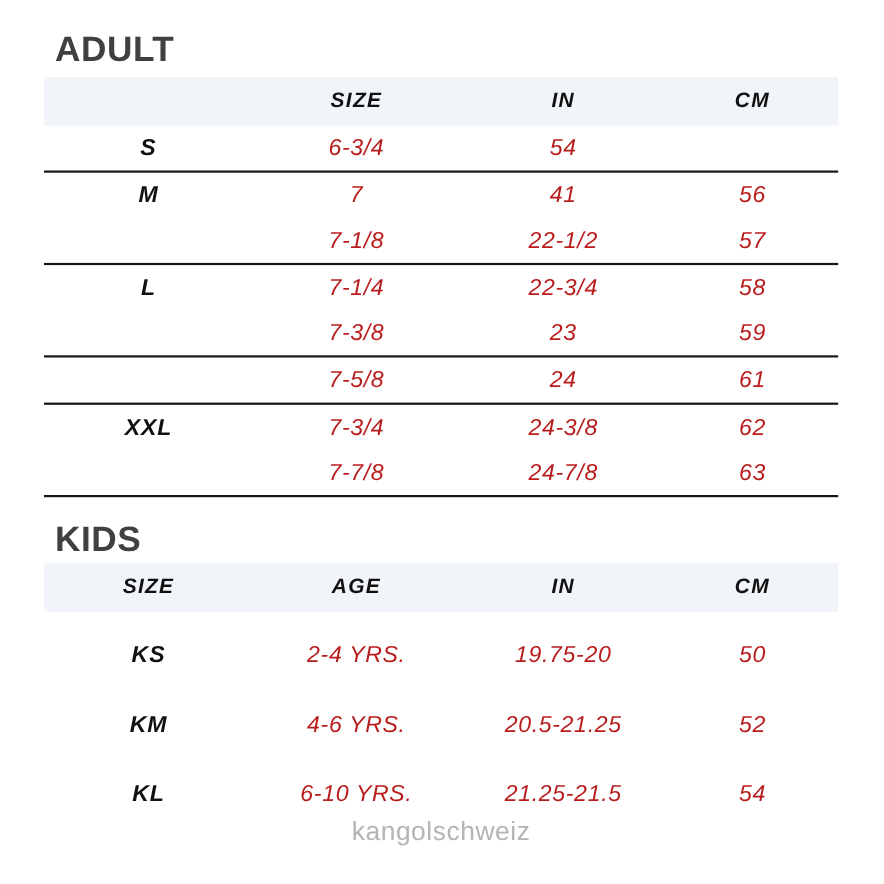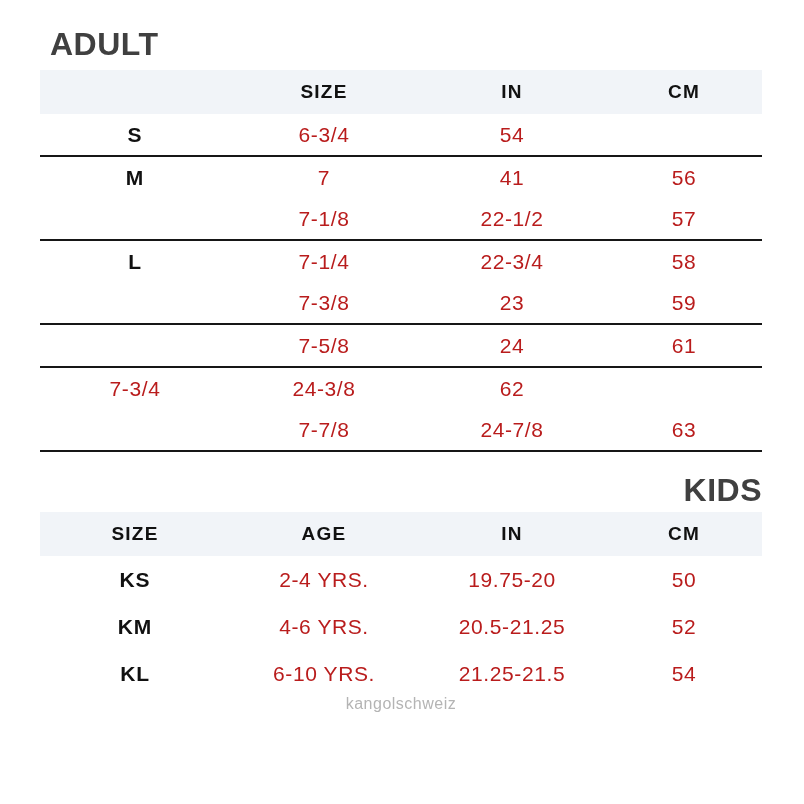--- a/index.html
+++ b/index.html
@@ -16,26 +16,27 @@
   }
   .section-title {
     font-weight: bold;
     font-size: 32px;
     line-height: 36px;
     letter-spacing: 0.5px;
     color: #404040;
     margin-left: 10px;
   }
   #adult-title { padding-top: 0; margin-top: 26px; }
-  #kids-title  { margin-top: 20px; text-align: right; }
+  #kids-title  { margin-top: 20px; }
 
   .grid-row {
     display: grid;
     grid-template-columns: 190px 188px 188px 156px;
     width: 722px;
+    font-style: italic;
   }
   .cell {
     display: flex;
     align-items: center;
     justify-content: center;
     text-align: center;
   }
   .head-band {
     margin-top: 8px;
     height: 44px;
@@ -56,25 +57,25 @@
     font-weight: bold;
     font-size: 21px;
     letter-spacing: 0.8px;
     color: #111111;
   }
   .data-cell {
     font-size: 21px;
     letter-spacing: 0.6px;
     color: #b91c1c;
   }
-  .kids-row { height: 47px; }
+  .kids-row { height: 47px; margin-top: 16px; }
   .watermark {
     width: 722px;
     text-align: center;
-    font-size: 16px;
+    font-size: 24px;
     letter-spacing: 0.5px;
     color: #b4b4b4;
     margin-top: -2px;
   }
 </style>
 </head>
 <body>
 
 <div class="content">
 
@@ -130,20 +131,21 @@
       <div class="grid-row">
         <div class="cell label-cell"></div>
         <div class="cell data-cell">7-5/8</div>
         <div class="cell data-cell">24</div>
         <div class="cell data-cell">61</div>
       </div>
     </div>
 
     <div class="size-group">
       <div class="grid-row">
+        <div class="cell label-cell">XXL</div>
         <div class="cell data-cell">7-3/4</div>
         <div class="cell data-cell">24-3/8</div>
         <div class="cell data-cell">62</div>
       </div>
       <div class="grid-row">
         <div class="cell label-cell"></div>
         <div class="cell data-cell">7-7/8</div>
         <div class="cell data-cell">24-7/8</div>
         <div class="cell data-cell">63</div>
       </div>

